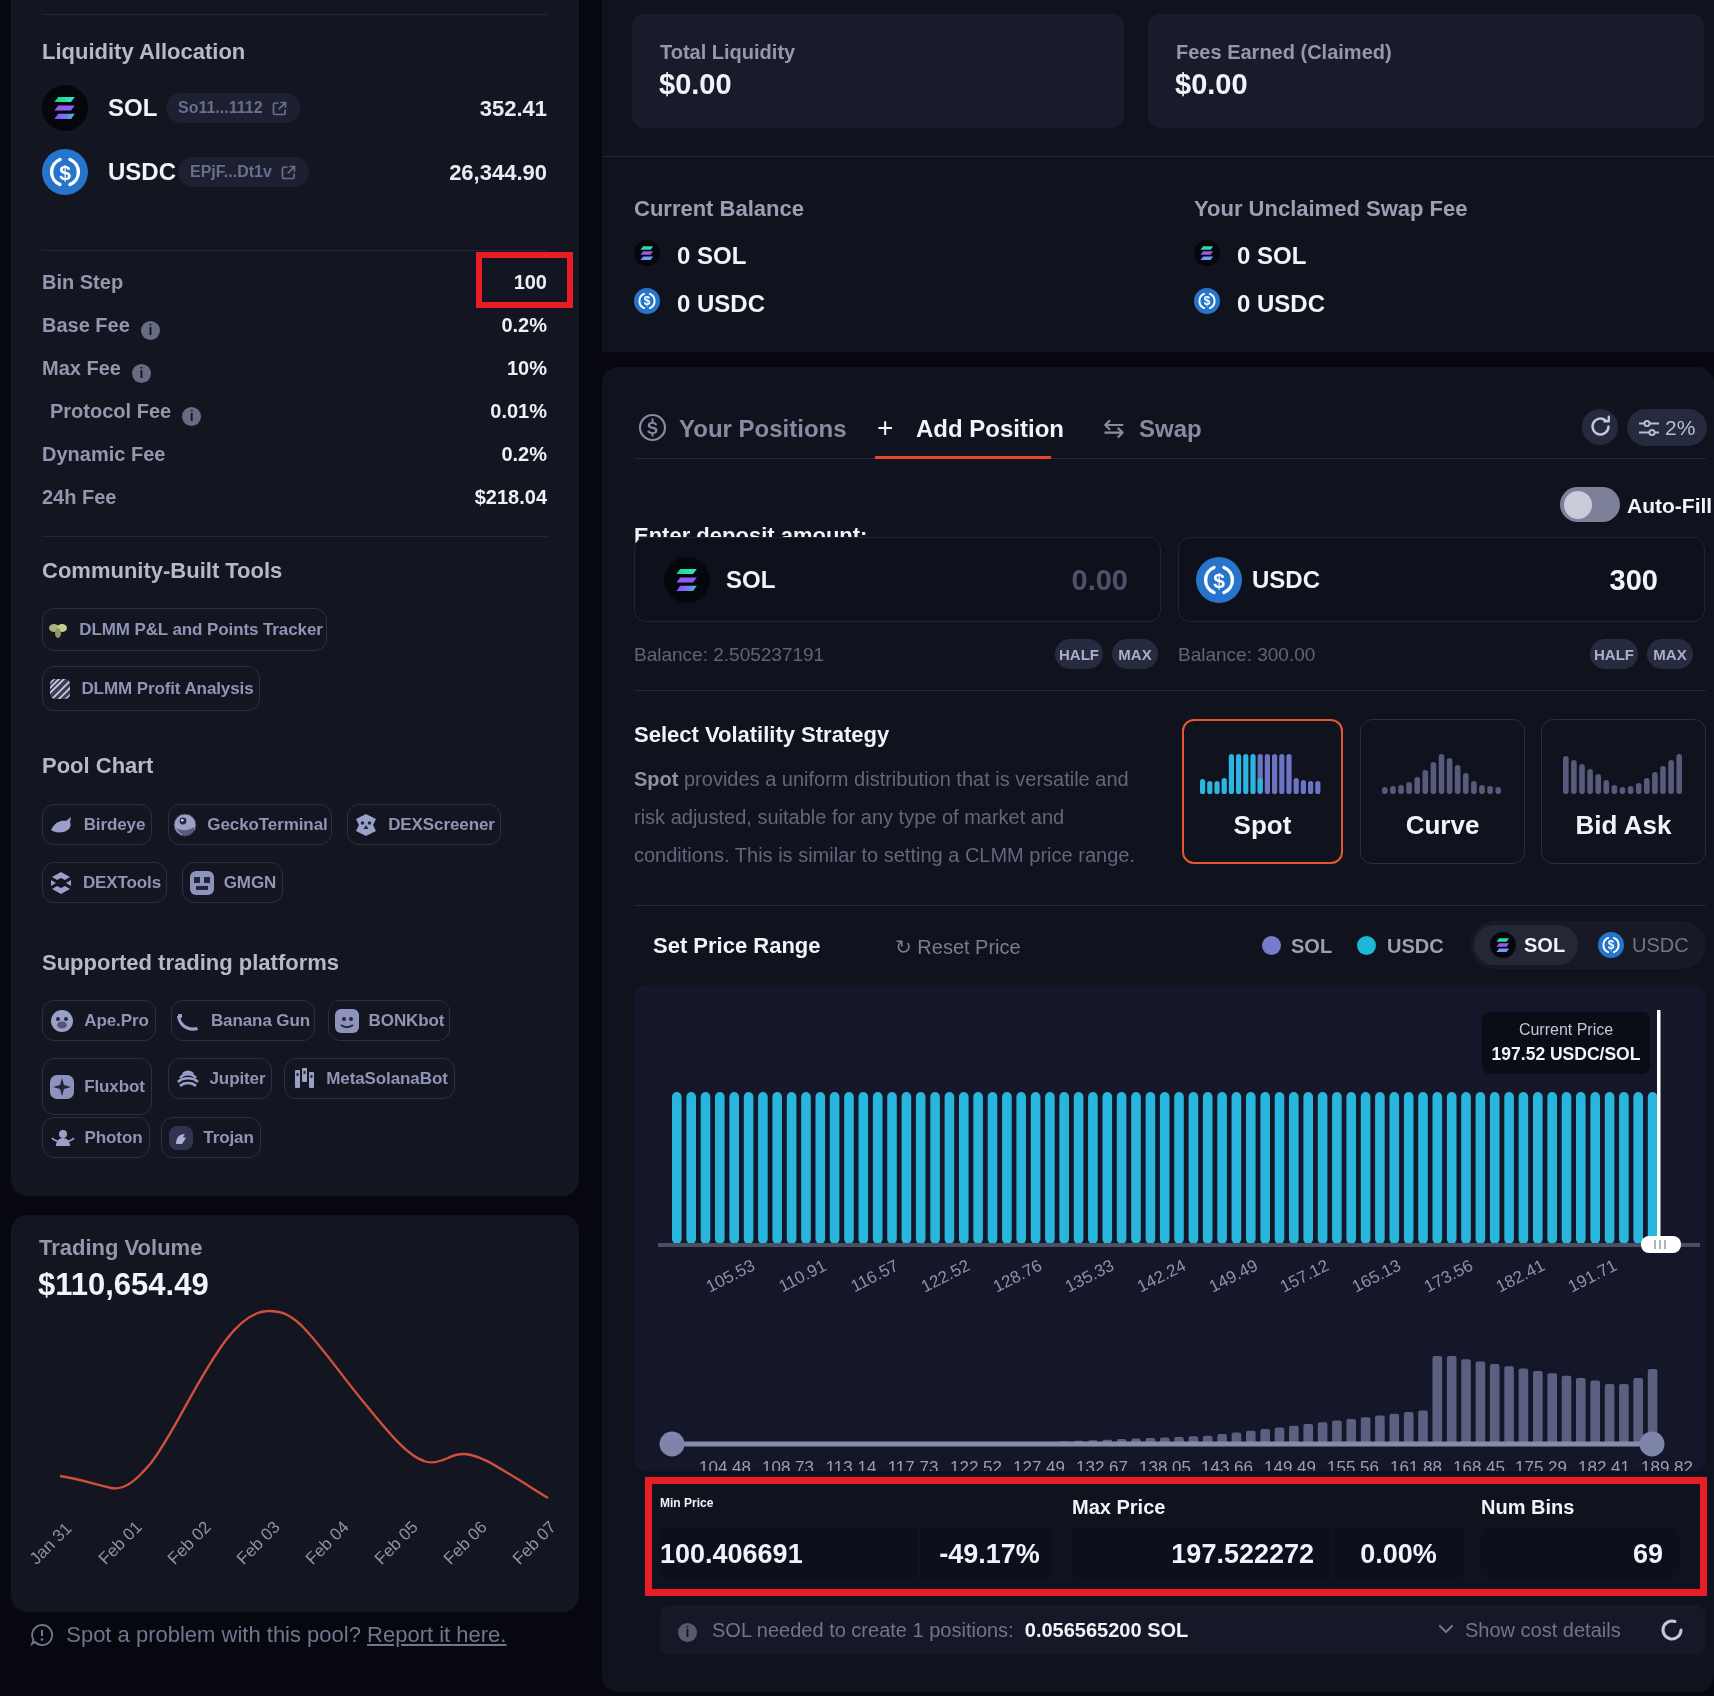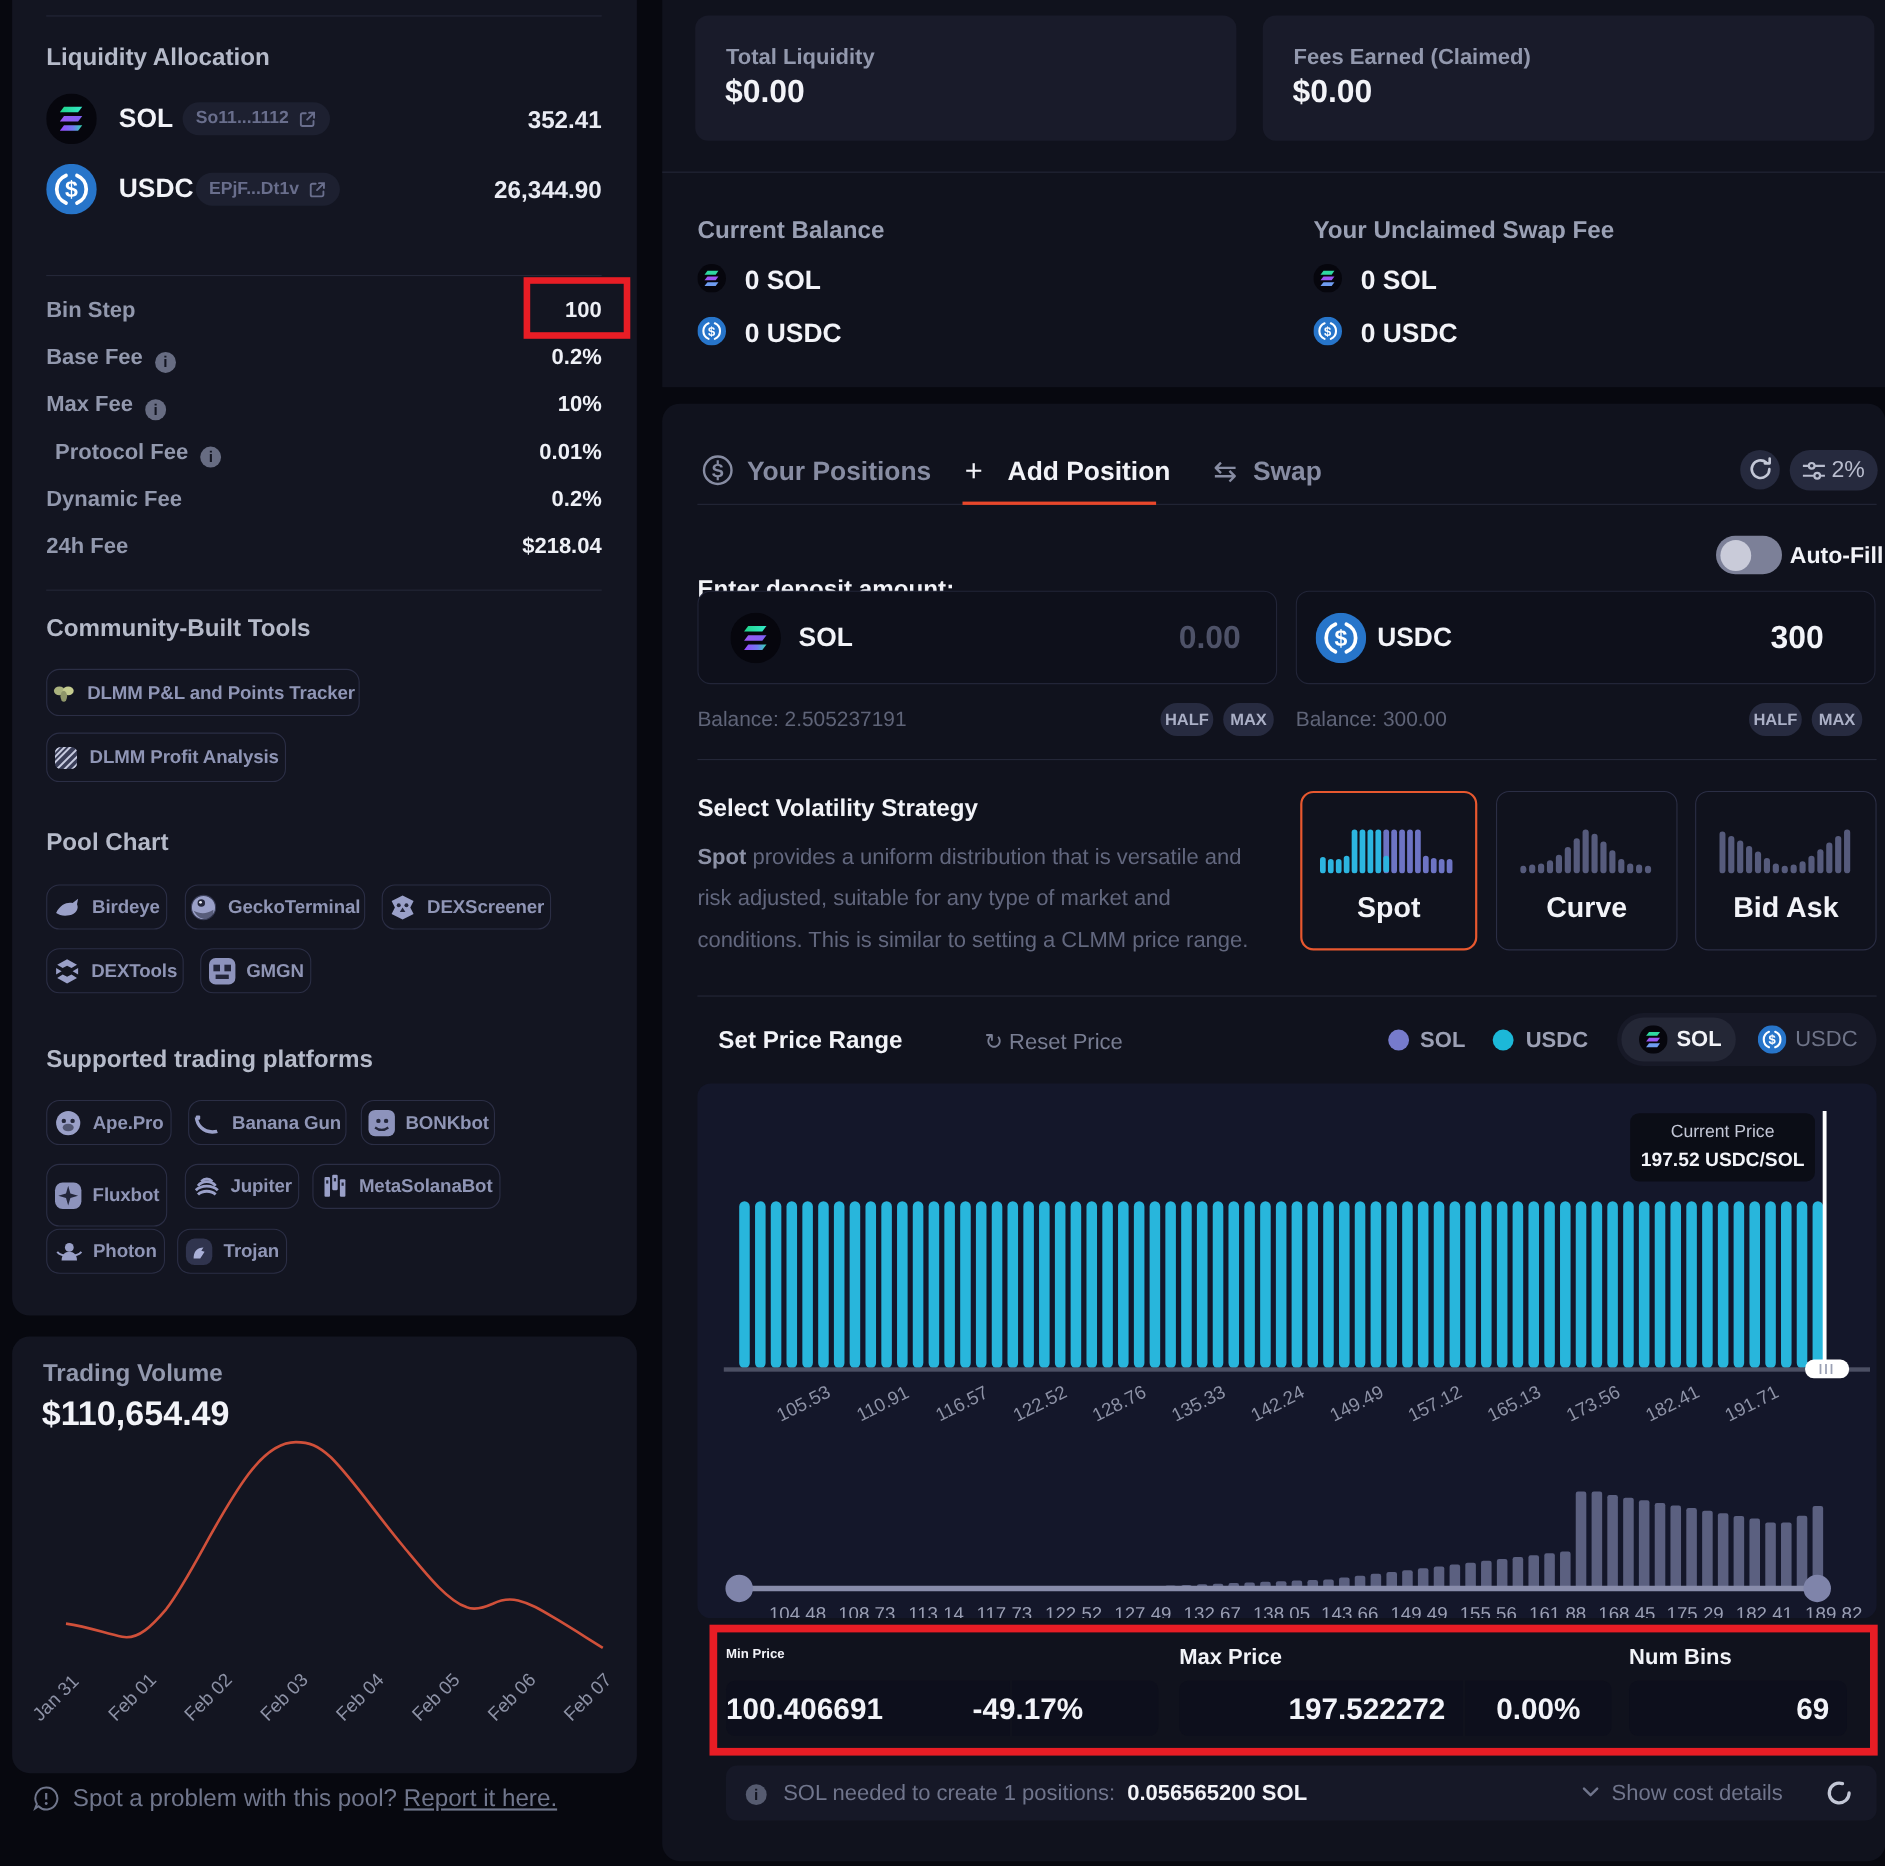--- a/index.html
+++ b/index.html
@@ -585,21 +585,21 @@
     </svg>
 
   <div class="abs" style="left:1482px; top:1012px; width:168px; height:62px; background:#0b0d16; border-radius:8px;"></div>
   <div class="abs" style="left:1482px; top:1021px; width:168px; text-align:center; font-size:16px; color:#c3c7d6;">Current Price</div>
   <div class="abs white" style="left:1482px; top:1044px; width:168px; text-align:center; font-size:17.5px; font-weight:bold; white-space:nowrap;">197.52 USDC/SOL</div>
 
   <div class="abs white" style="left:660px; top:1496px; font-size:12px; font-weight:bold;">Min Price</div>
   <div class="abs" style="left:660px; top:1528px; width:258px; height:50px; background:#0d0f1c; border-radius:8px 0 0 8px;"></div>
   <div class="abs" style="left:920px; top:1528px; width:133px; height:50px; background:#0d0f1c; border-radius:0 8px 8px 0;"></div>
   <div class="abs white" style="left:660px; top:1539px; width:242px; text-align:left; font-size:27px; font-weight:bold;">100.406691</div>
-  <div class="abs white" style="left:868px; top:1539px; width:133px; text-align:center; font-size:27px; font-weight:bold;">-49.17%</div>
+  <div class="abs white" style="left:923px; top:1539px; width:133px; text-align:center; font-size:27px; font-weight:bold;">-49.17%</div>
   <div class="abs white" style="left:1072px; top:1496px; font-size:20px; font-weight:bold;">Max Price</div>
   <div class="abs" style="left:1072px; top:1528px; width:258px; height:50px; background:#0d0f1c; border-radius:8px 0 0 8px;"></div>
   <div class="abs" style="left:1332px; top:1528px; width:133px; height:50px; background:#0d0f1c; border-radius:0 8px 8px 0;"></div>
   <div class="abs white" style="left:1072px; top:1539px; width:242px; text-align:right; font-size:27px; font-weight:bold;">197.522272</div>
   <div class="abs white" style="left:1332px; top:1539px; width:133px; text-align:center; font-size:27px; font-weight:bold;">0.00%</div>
   <div class="abs white" style="left:1481px; top:1496px; font-size:20px; font-weight:bold;">Num Bins</div>
   <div class="abs" style="left:1481px; top:1528px; width:198px; height:50px; background:#0d0f1c; border-radius:8px;"></div>
   <div class="abs white" style="left:1481px; top:1539px; width:182px; text-align:right; font-size:27px; font-weight:bold;">69</div>
 
   <div class="abs" style="left:660px; top:1605px; width:1046px; height:50px; background:#161827; border-radius:10px;"></div>

